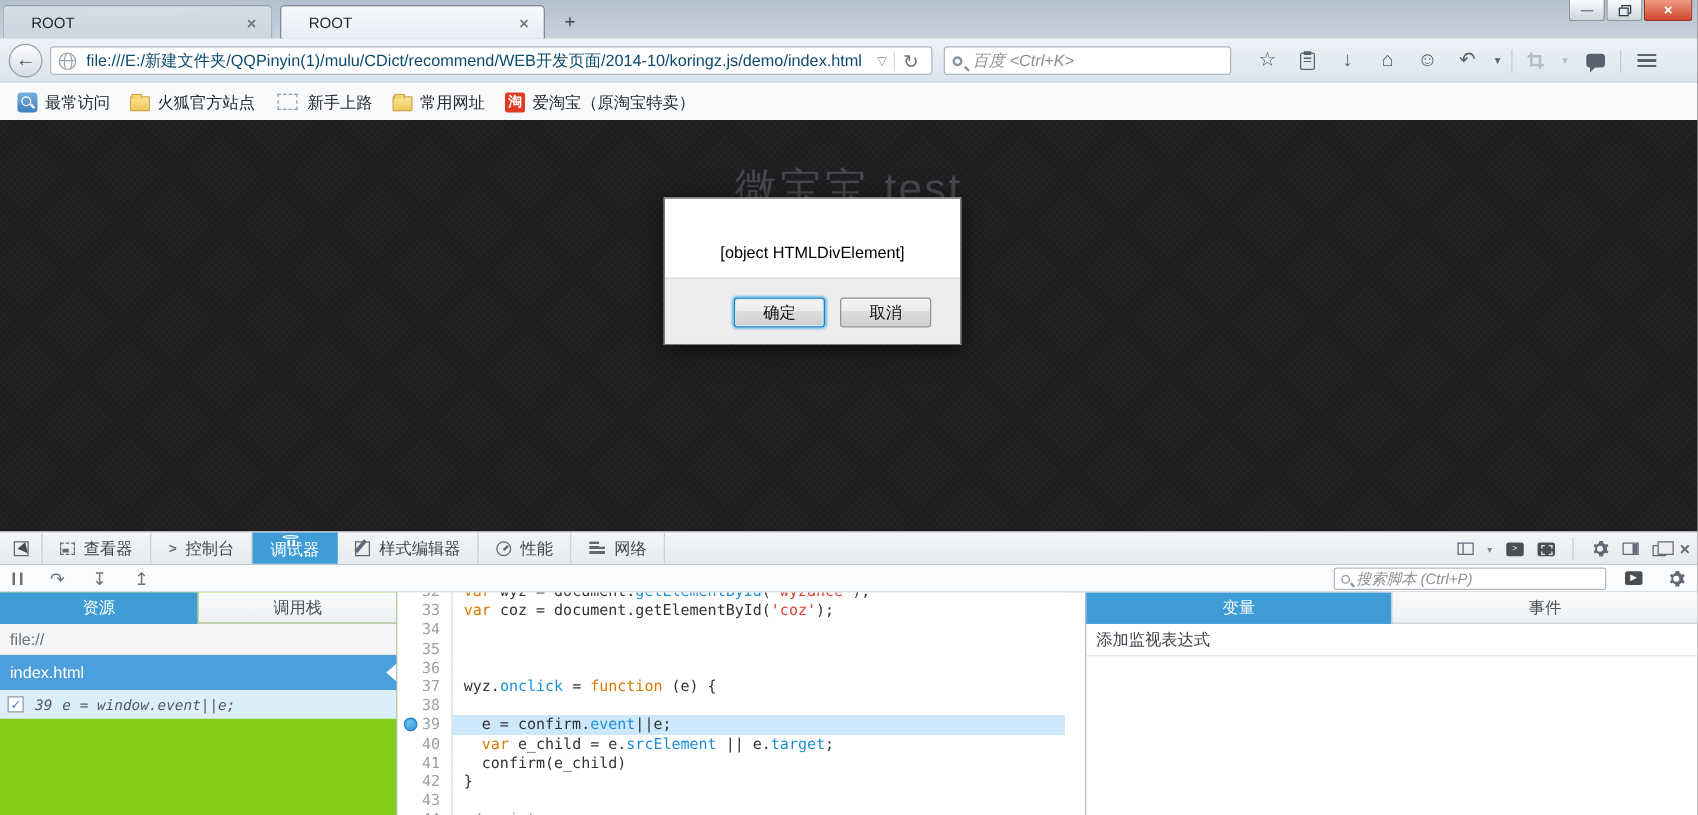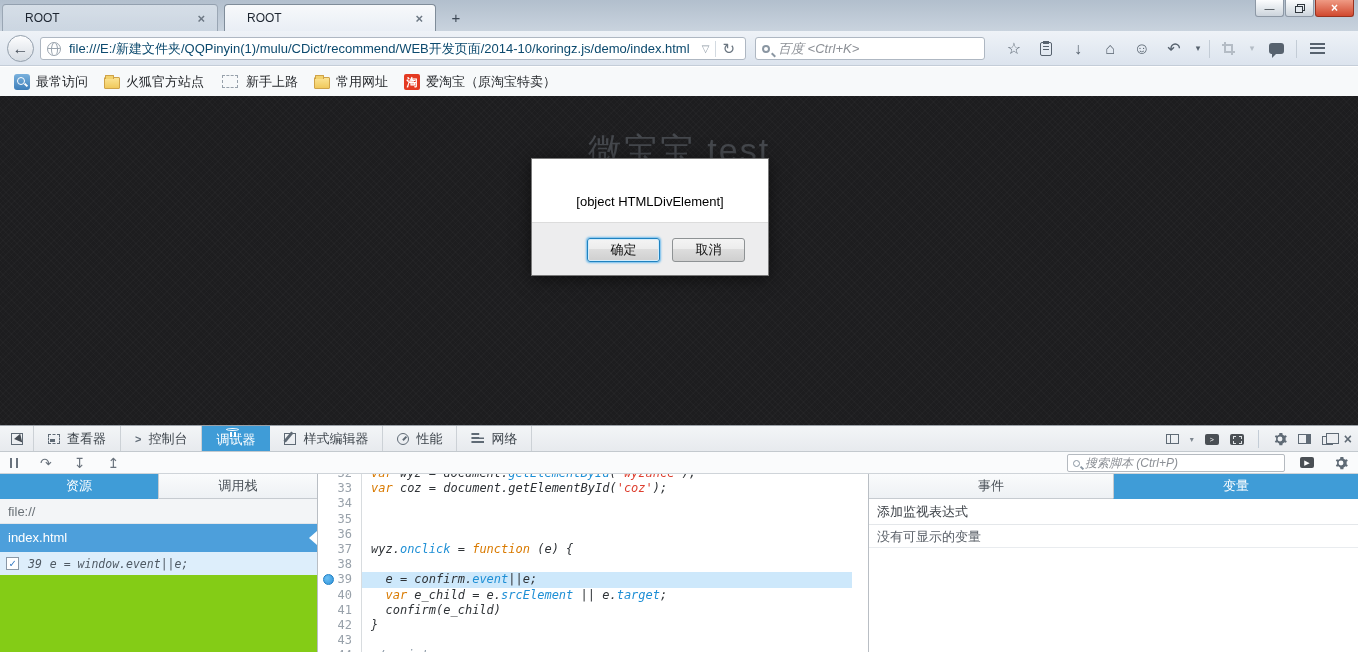--- a/index.html
+++ b/index.html
@@ -167,21 +167,21 @@
     color:#2f76c0; font-style:normal; margin-right:9px; }
   .bpnum { margin-right:8px; }
 
   
   .dt-editor { position:absolute; left:318px; top:0; bottom:0; width:534px; background:#fff; overflow:hidden; }
   .lines { margin-top:-8px; font-family:"DejaVu Sans Mono",monospace; font-size:12px; }
   .cl { display:flex; height:15.2px; line-height:15.2px; white-space:pre; }
   .gut { width:44px; flex:0 0 44px; text-align:right; padding-right:9px; color:#98a1aa; border-right:1px solid #d8dcdf; position:relative; }
   .bpdot { position:absolute; left:5px; top:2px; width:11px; height:11px; border-radius:50%;
     background:radial-gradient(circle at 35% 35%,#6cc0f5,#2e93d8); border:1px solid #1f7fc4; }
-  .codecell { flex:1; padding-left:9px; color:#2f3337;font-style:italic; }
+  .codecell { flex:1; padding-left:9px; color:#2f3337; }
   .cl.active .codecell { background:#cde8fb; }
   .tok-kw { color:#d97a00; }
   .tok-prop { color:#1e8fd5; }
   .tok-str { color:#dd3f2f; }
   .tok-d { color:#2f3337; }
   .tok-tag { color:#8896a4; }
 
   
   .dt-right { position:absolute; left:868px; right:0; top:0; bottom:0; background:#fff; border-left:1px solid #b9bec4; }
   .watchrow { height:26px; line-height:26px; padding-left:8px; font-size:13px; color:#3c4147; border-bottom:1px solid #e4e7ea; }
@@ -369,22 +369,21 @@
             <div class="cl"><span class="gut">41</span><span class="codecell"><span class="tok-d">  confirm(e_child)</span></span></div>
             <div class="cl"><span class="gut">42</span><span class="codecell"><span class="tok-d">}</span></span></div>
             <div class="cl"><span class="gut">43</span><span class="codecell"></span></div>
             <div class="cl"><span class="gut">44</span><span class="codecell"><span class="tok-tag">&lt;/script&gt;</span></span></div>
           </div>
 
       </div>
 
       <div class="dt-right">
         <div class="ptabs">
+          <div class="ptab active">变量</div>
           <div class="ptab">事件</div>
-          <div class="ptab active">变量</div>
         </div>
         <div class="watchrow">添加监视表达式</div>
-        <div class="novars">没有可显示的变量</div>
       </div>
 
     </div>
   </div>
 </div>
 
 </body></html>

